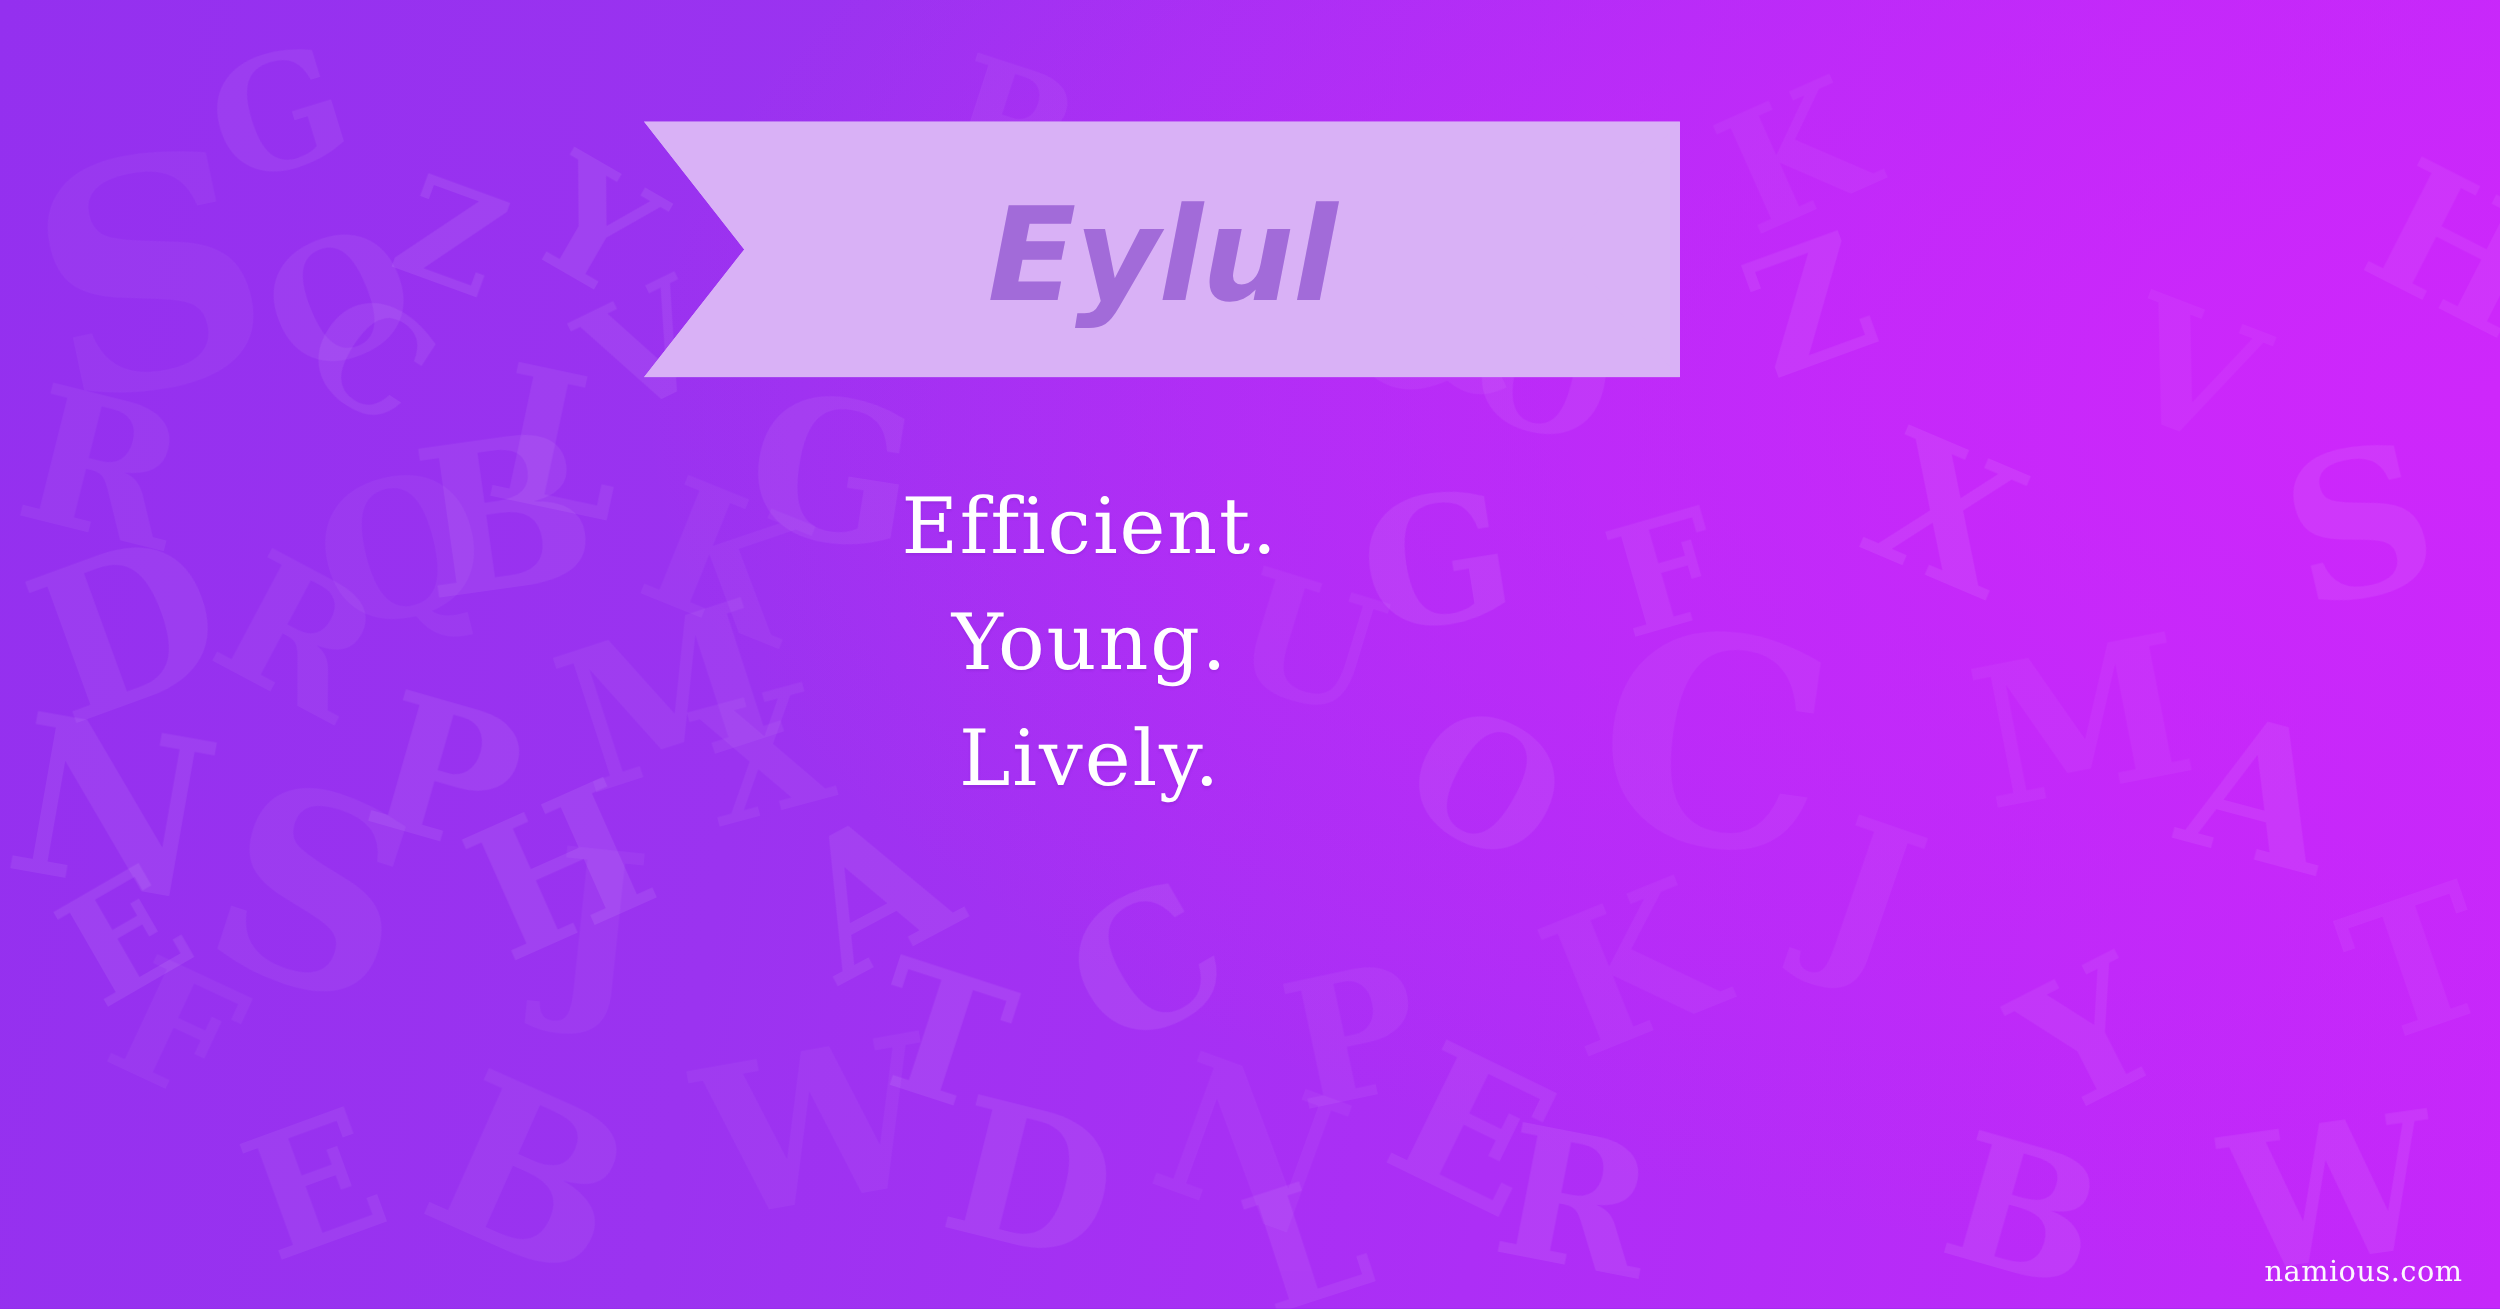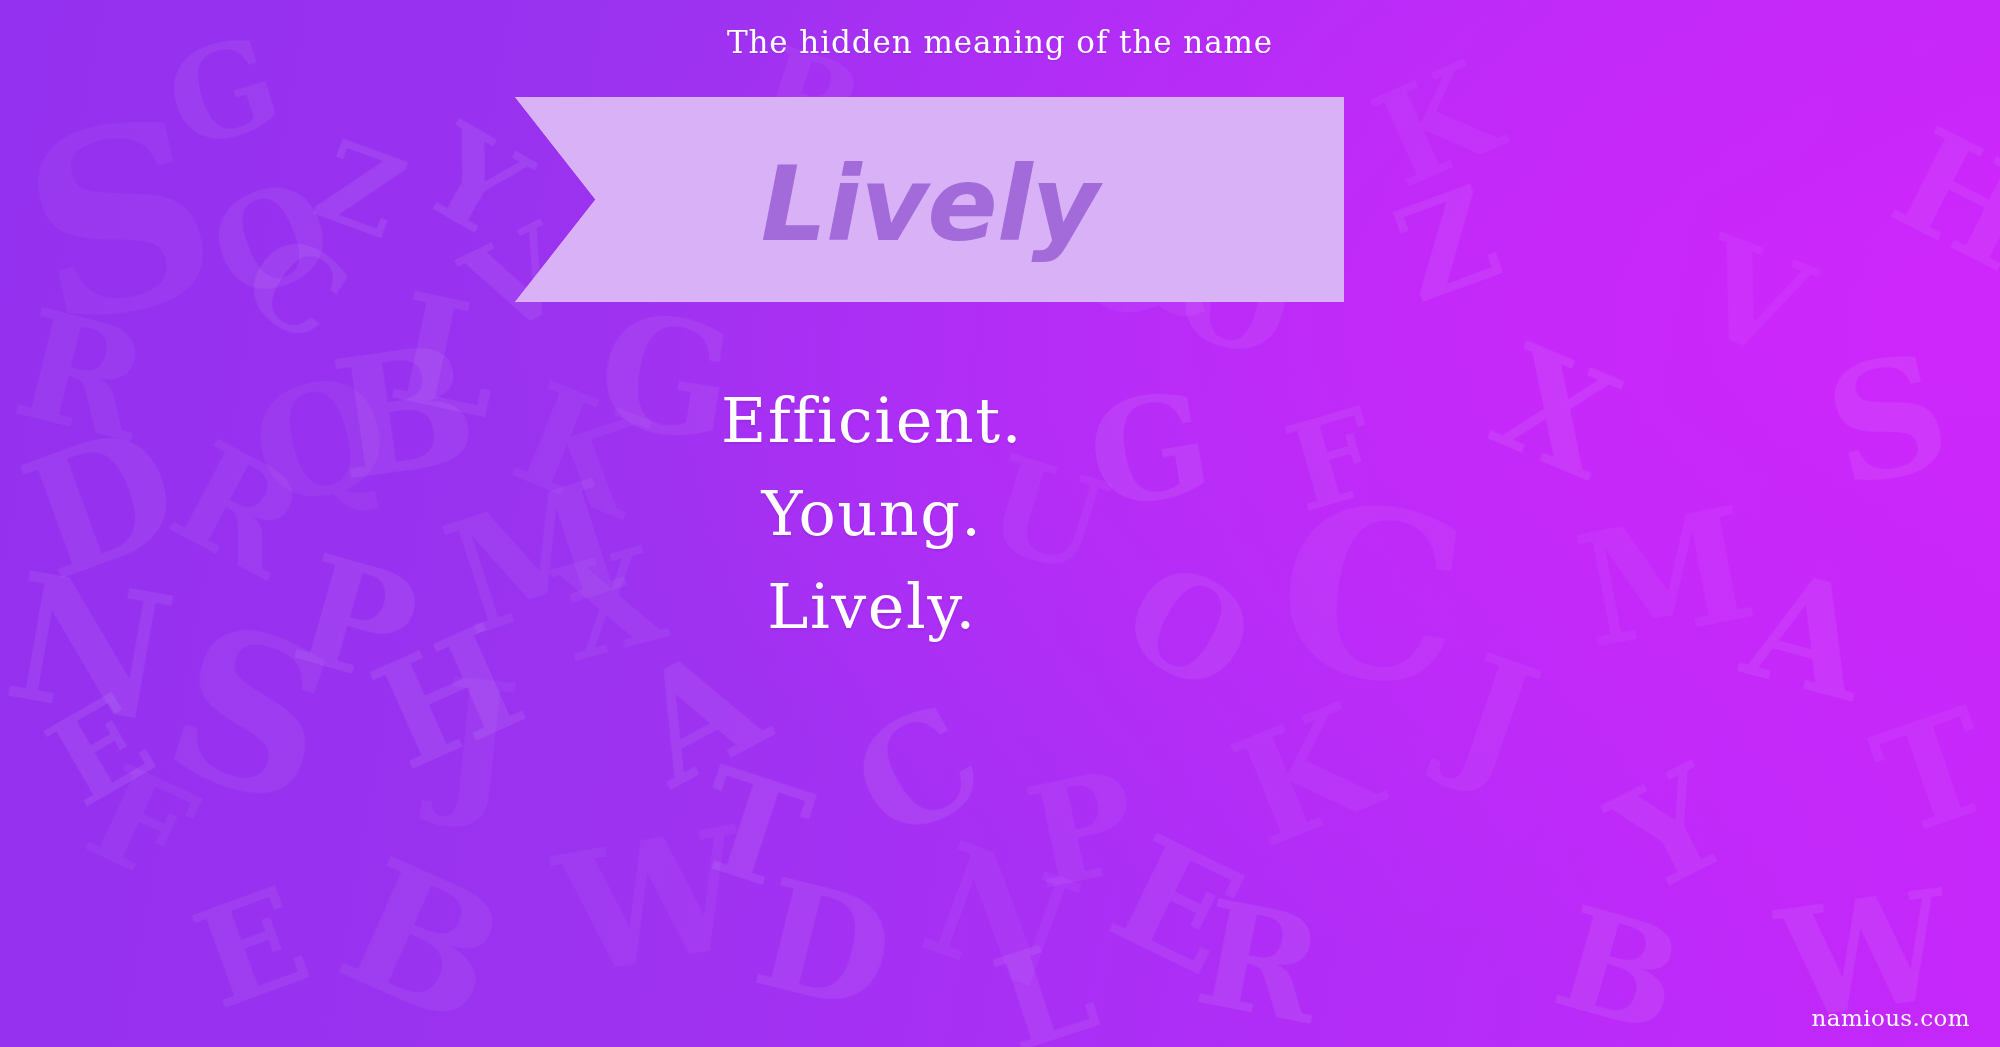--- a/index.html
+++ b/index.html
@@ -177,26 +177,25 @@
       <span style="left: 1700px; top: 230px; font-size: 135px; transform: rotate(21deg); opacity: 0.04;">V</span>
       <span style="left: 1880px; top: 700px; font-size: 145px; transform: rotate(-19deg); opacity: 0.049;">T</span>
       <span style="left: 1900px; top: 130px; font-size: 140px; transform: rotate(27deg); opacity: 0.058;">H</span>
       <span style="left: 1780px; top: 880px; font-size: 150px; transform: rotate(-8deg); opacity: 0.067;">W</span>
       <span style="left: 1560px; top: 900px; font-size: 140px; transform: rotate(16deg); opacity: 0.076;">B</span>
       <span style="left: 1380px; top: 60px; font-size: 130px; transform: rotate(-24deg); opacity: 0.04;">K</span>
       <span style="left: 760px; top: 40px; font-size: 120px; transform: rotate(18deg); opacity: 0.049;">R</span>
       <span style="left: 170px; top: 30px; font-size: 125px; transform: rotate(-17deg); opacity: 0.058;">G</span>
     </div>
 
-  <div id="title">The hidden meaning of the name</div>
 
   <div id="banner">
     <div id="banner-inner"></div>
   </div>
-  <div id="banner-name" style="position:absolute;left:515px;top:97px;">Lively</div>
+  <div id="banner-name" style="position:absolute;left:515px;top:97px;">Eylul</div>
 
   <div id="traits">
       <div class="trait">Efficient.</div>
       <div class="trait">Young.</div>
       <div class="trait">Lively.</div>
     </div>
 
   <div id="footer">namious.com</div>
 
 </div>

